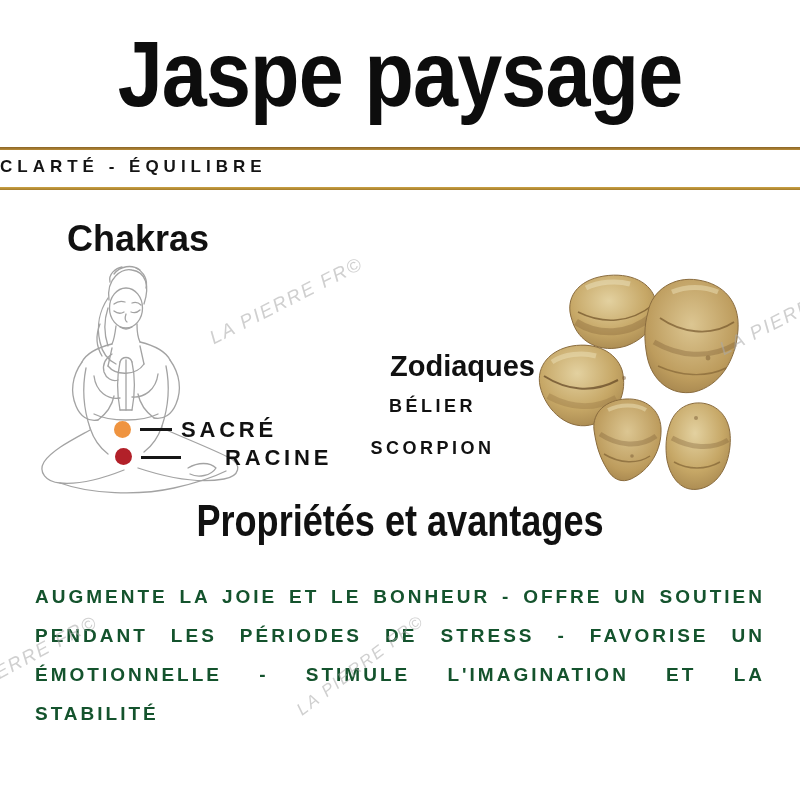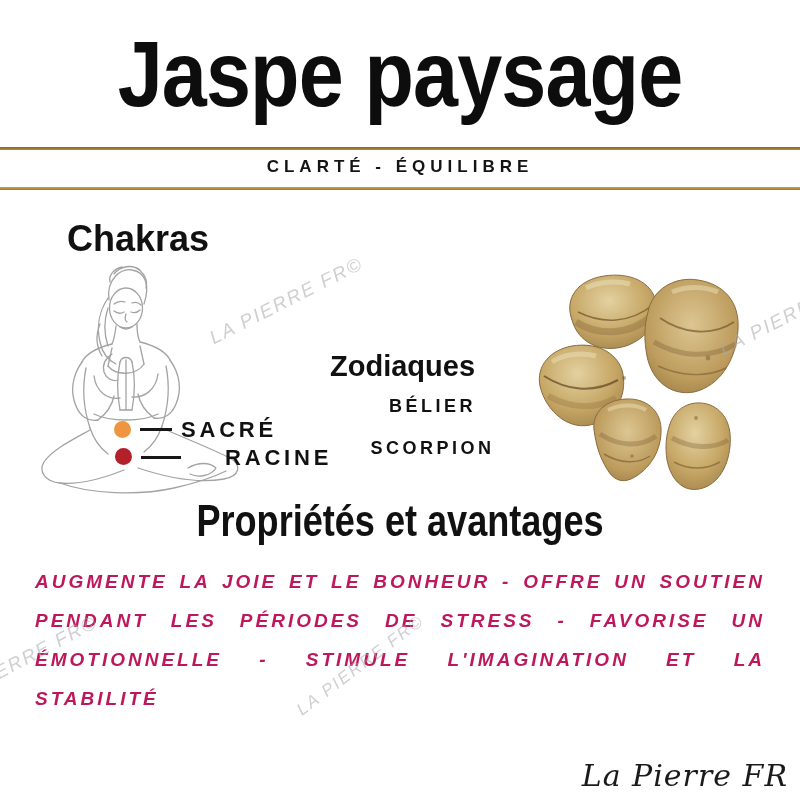--- a/index.html
+++ b/index.html
@@ -11,43 +11,43 @@
 
   .title{
     top:22px;left:0;right:0;text-align:center;
     font-size:92px;font-weight:bold;line-height:105px;letter-spacing:-1px;
     color:#0d0d0d;transform:scaleX(.88);transform-origin:50% 50%;white-space:nowrap;
   }
   .gold-line{left:0;width:800px;height:3px;}
   .gold-top{top:147px;background:linear-gradient(#8a6426,#b88c3a);}
   .gold-bottom{top:187px;background:linear-gradient(#caa243,#a57c2d);}
   .tagline{
-    top:156px;left:0;right:0;text-align:center;
+    top:156px;left:0;right:0;text-align:left;
     font-size:17px;font-weight:bold;letter-spacing:5px;line-height:22px;color:#141414;
     white-space:nowrap;
   }
 
   .chakras-heading{left:67px;top:218px;font-size:36px;font-weight:bold;}
-  .zodiac-heading{left:330px;top:350px;width:205px;text-align:left;font-size:29px;font-weight:bold;}
+  .zodiac-heading{left:330px;top:350px;width:205px;text-align:right;font-size:29px;font-weight:bold;}
   .zodiac-sign{left:330px;width:205px;text-align:center;font-weight:bold;font-size:18px;letter-spacing:3.5px;white-space:nowrap;}
   .sign-1{top:396px;}
   .sign-2{top:438px;}
 
   .chakra-dot{width:17px;height:17px;border-radius:50%;}
   .chakra-line{height:3px;background:#161616;}
   .chakra-label{font-size:22px;font-weight:bold;letter-spacing:3.8px;line-height:17px;white-space:nowrap;}
 
   .props-heading{
     top:496px;left:0;right:0;text-align:center;
     font-size:44px;font-weight:bold;line-height:50px;
     transform:scaleX(.82);transform-origin:50% 50%;white-space:nowrap;
   }
   .copy{
-    left:35px;top:562px;width:730px;
-    font-size:19px;font-weight:bold;letter-spacing:3px;line-height:39px;color:#be185d;font-style:italic;
+    left:35px;top:577px;width:730px;
+    font-size:19px;font-weight:bold;letter-spacing:3px;line-height:39px;color:#14532d;
   }
   .copy .copy-line{text-align:justify;text-align-last:justify;white-space:nowrap;}
   .copy .copy-line:last-child{text-align-last:left;}
 
   .watermark{
     color:#a9a9a9;opacity:.55;font-size:19px;letter-spacing:2px;font-style:italic;
     white-space:nowrap;transform-origin:0 100%;
   }
   .wm-1{left:216px;top:327px;transform:rotate(-27deg);}
   .wm-2{left:726px;top:338px;transform:rotate(-27deg);}
@@ -191,15 +191,14 @@
       <div class="copy-line">PENDANT LES PÉRIODES DE STRESS - FAVORISE UN</div>
       <div class="copy-line">ÉMOTIONNELLE - STIMULE L'IMAGINATION ET LA</div>
       <div class="copy-line">STABILITÉ</div>
     </div>
 
   <div class="abs watermark wm-1">LA PIERRE FR©</div>
   <div class="abs watermark wm-2">LA PIERRE FR©</div>
   <div class="abs watermark wm-3">LA PIERRE FR©</div>
   <div class="abs watermark wm-4">LA PIERRE FR©</div>
 
-  <div class="abs signature">La Pierre FR</div>
 
 </div>
 
 </body></html>

